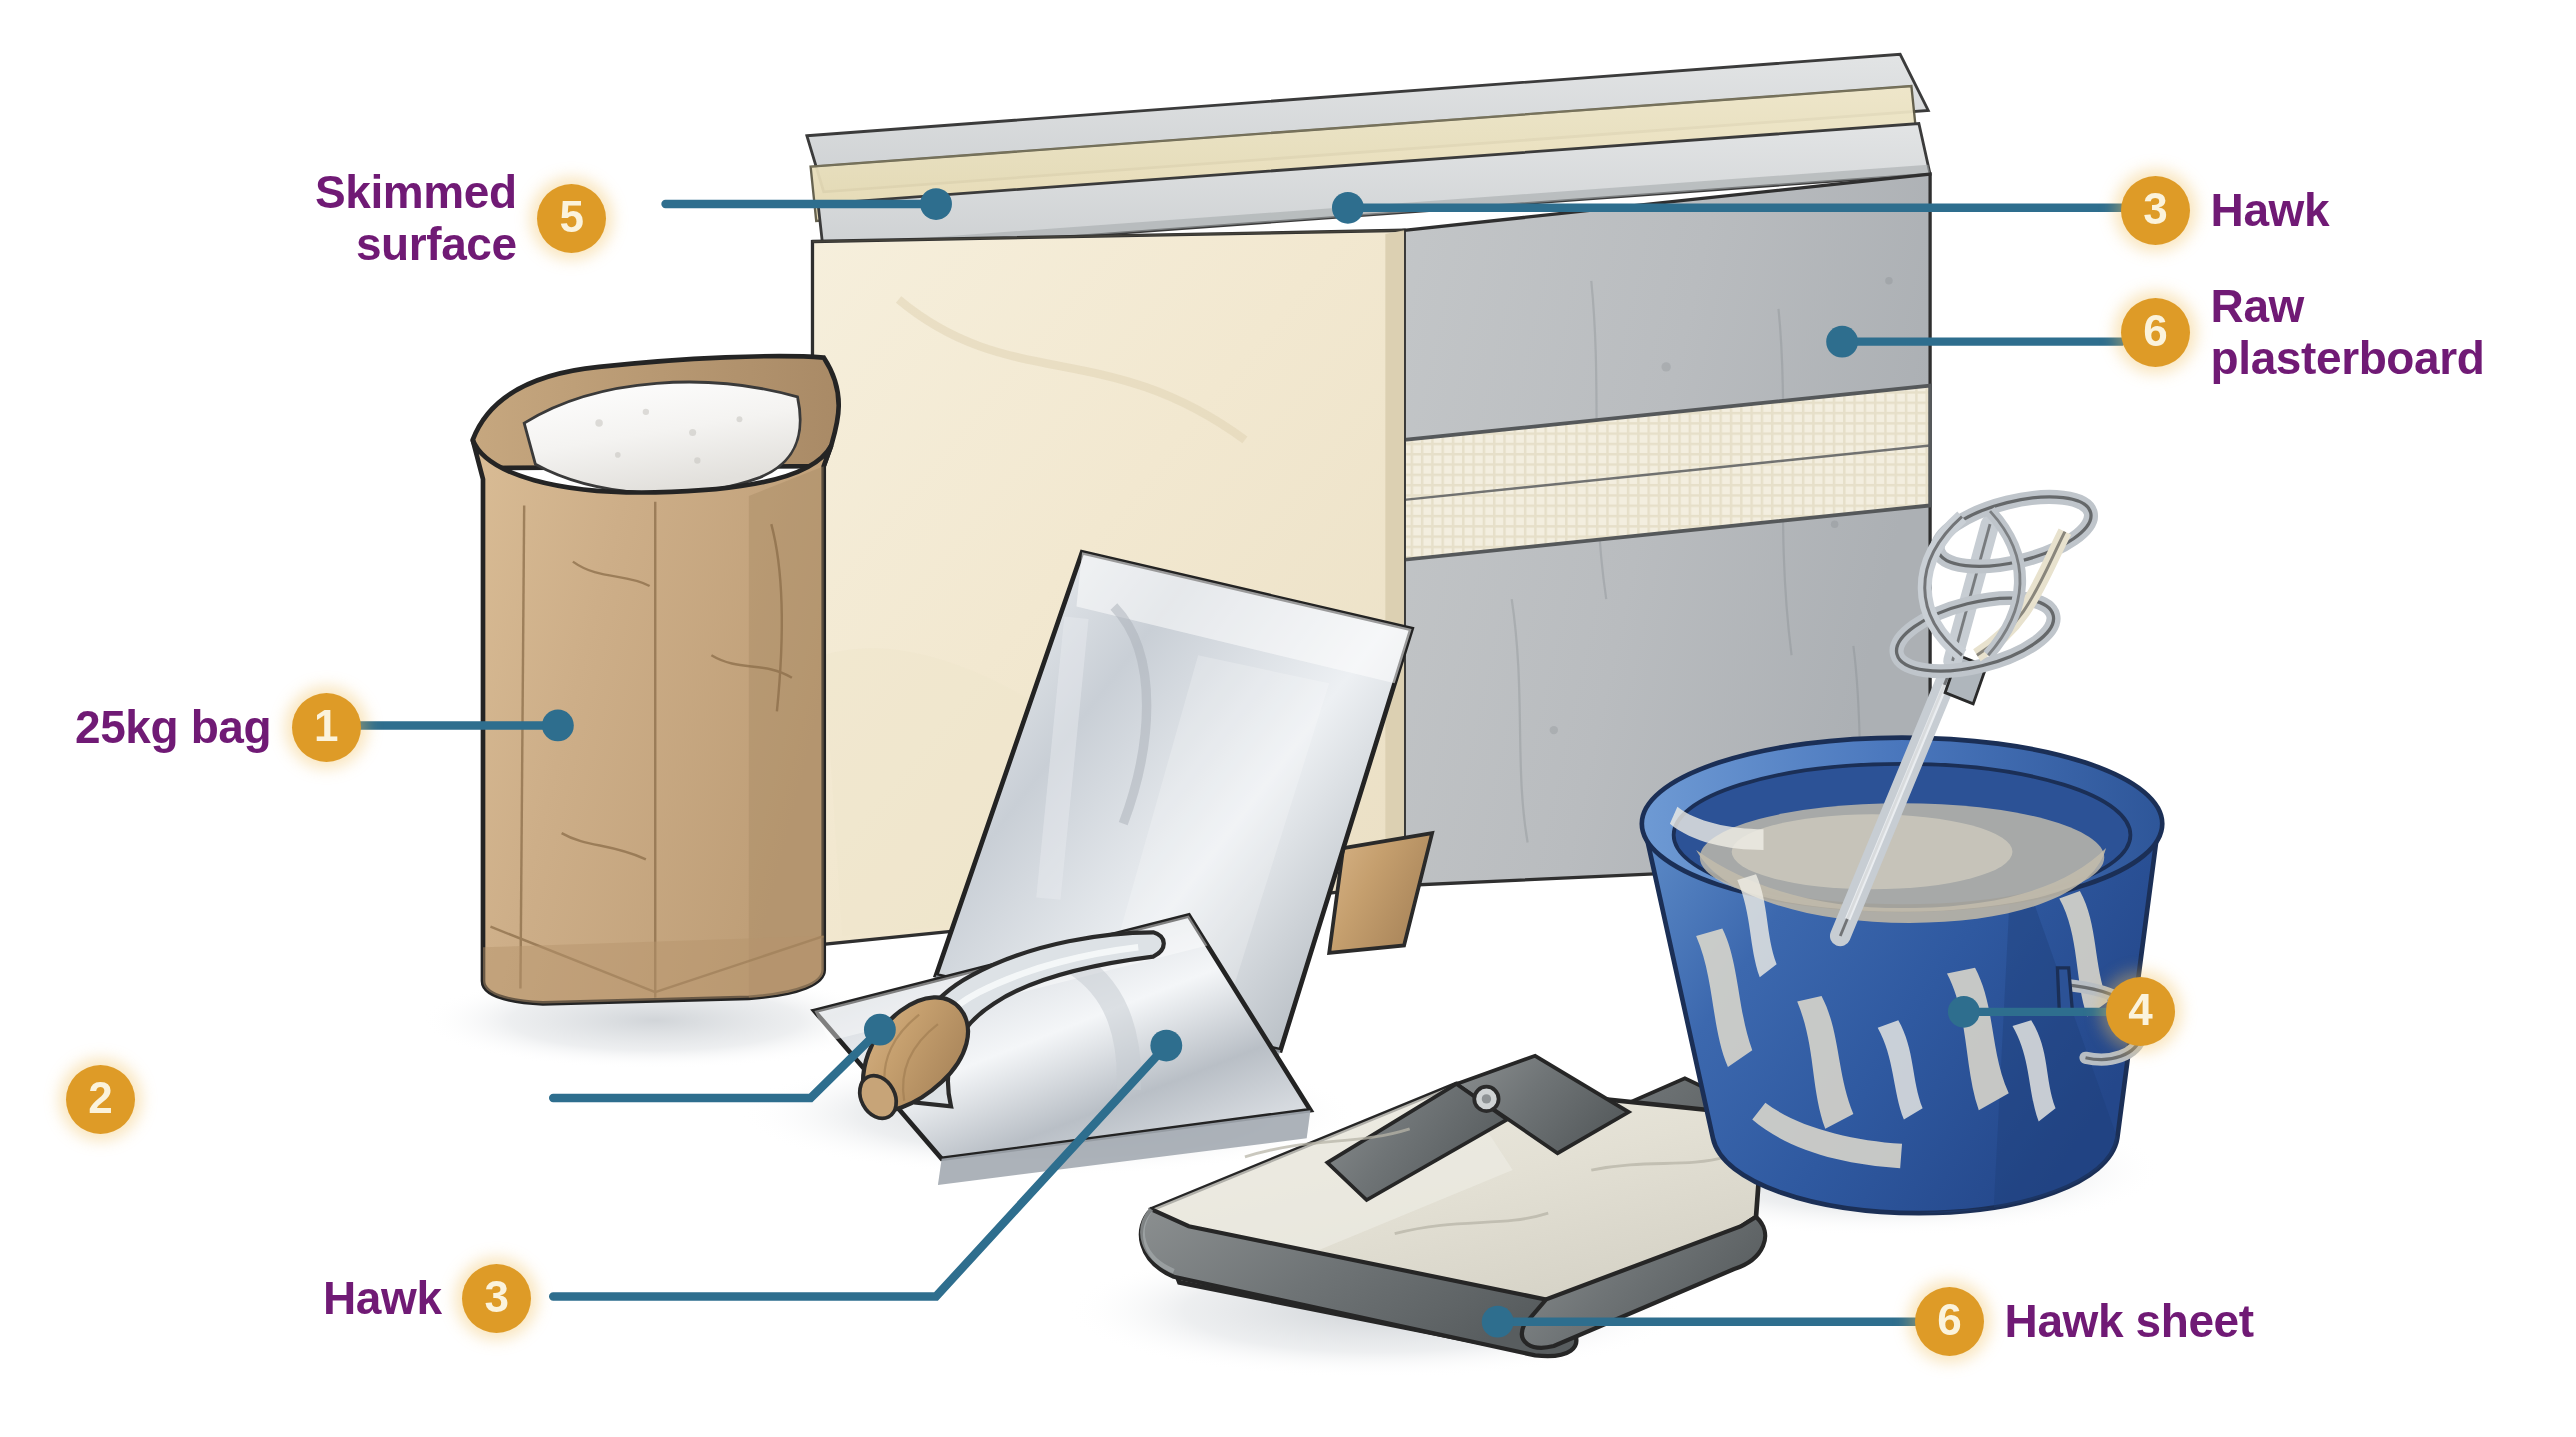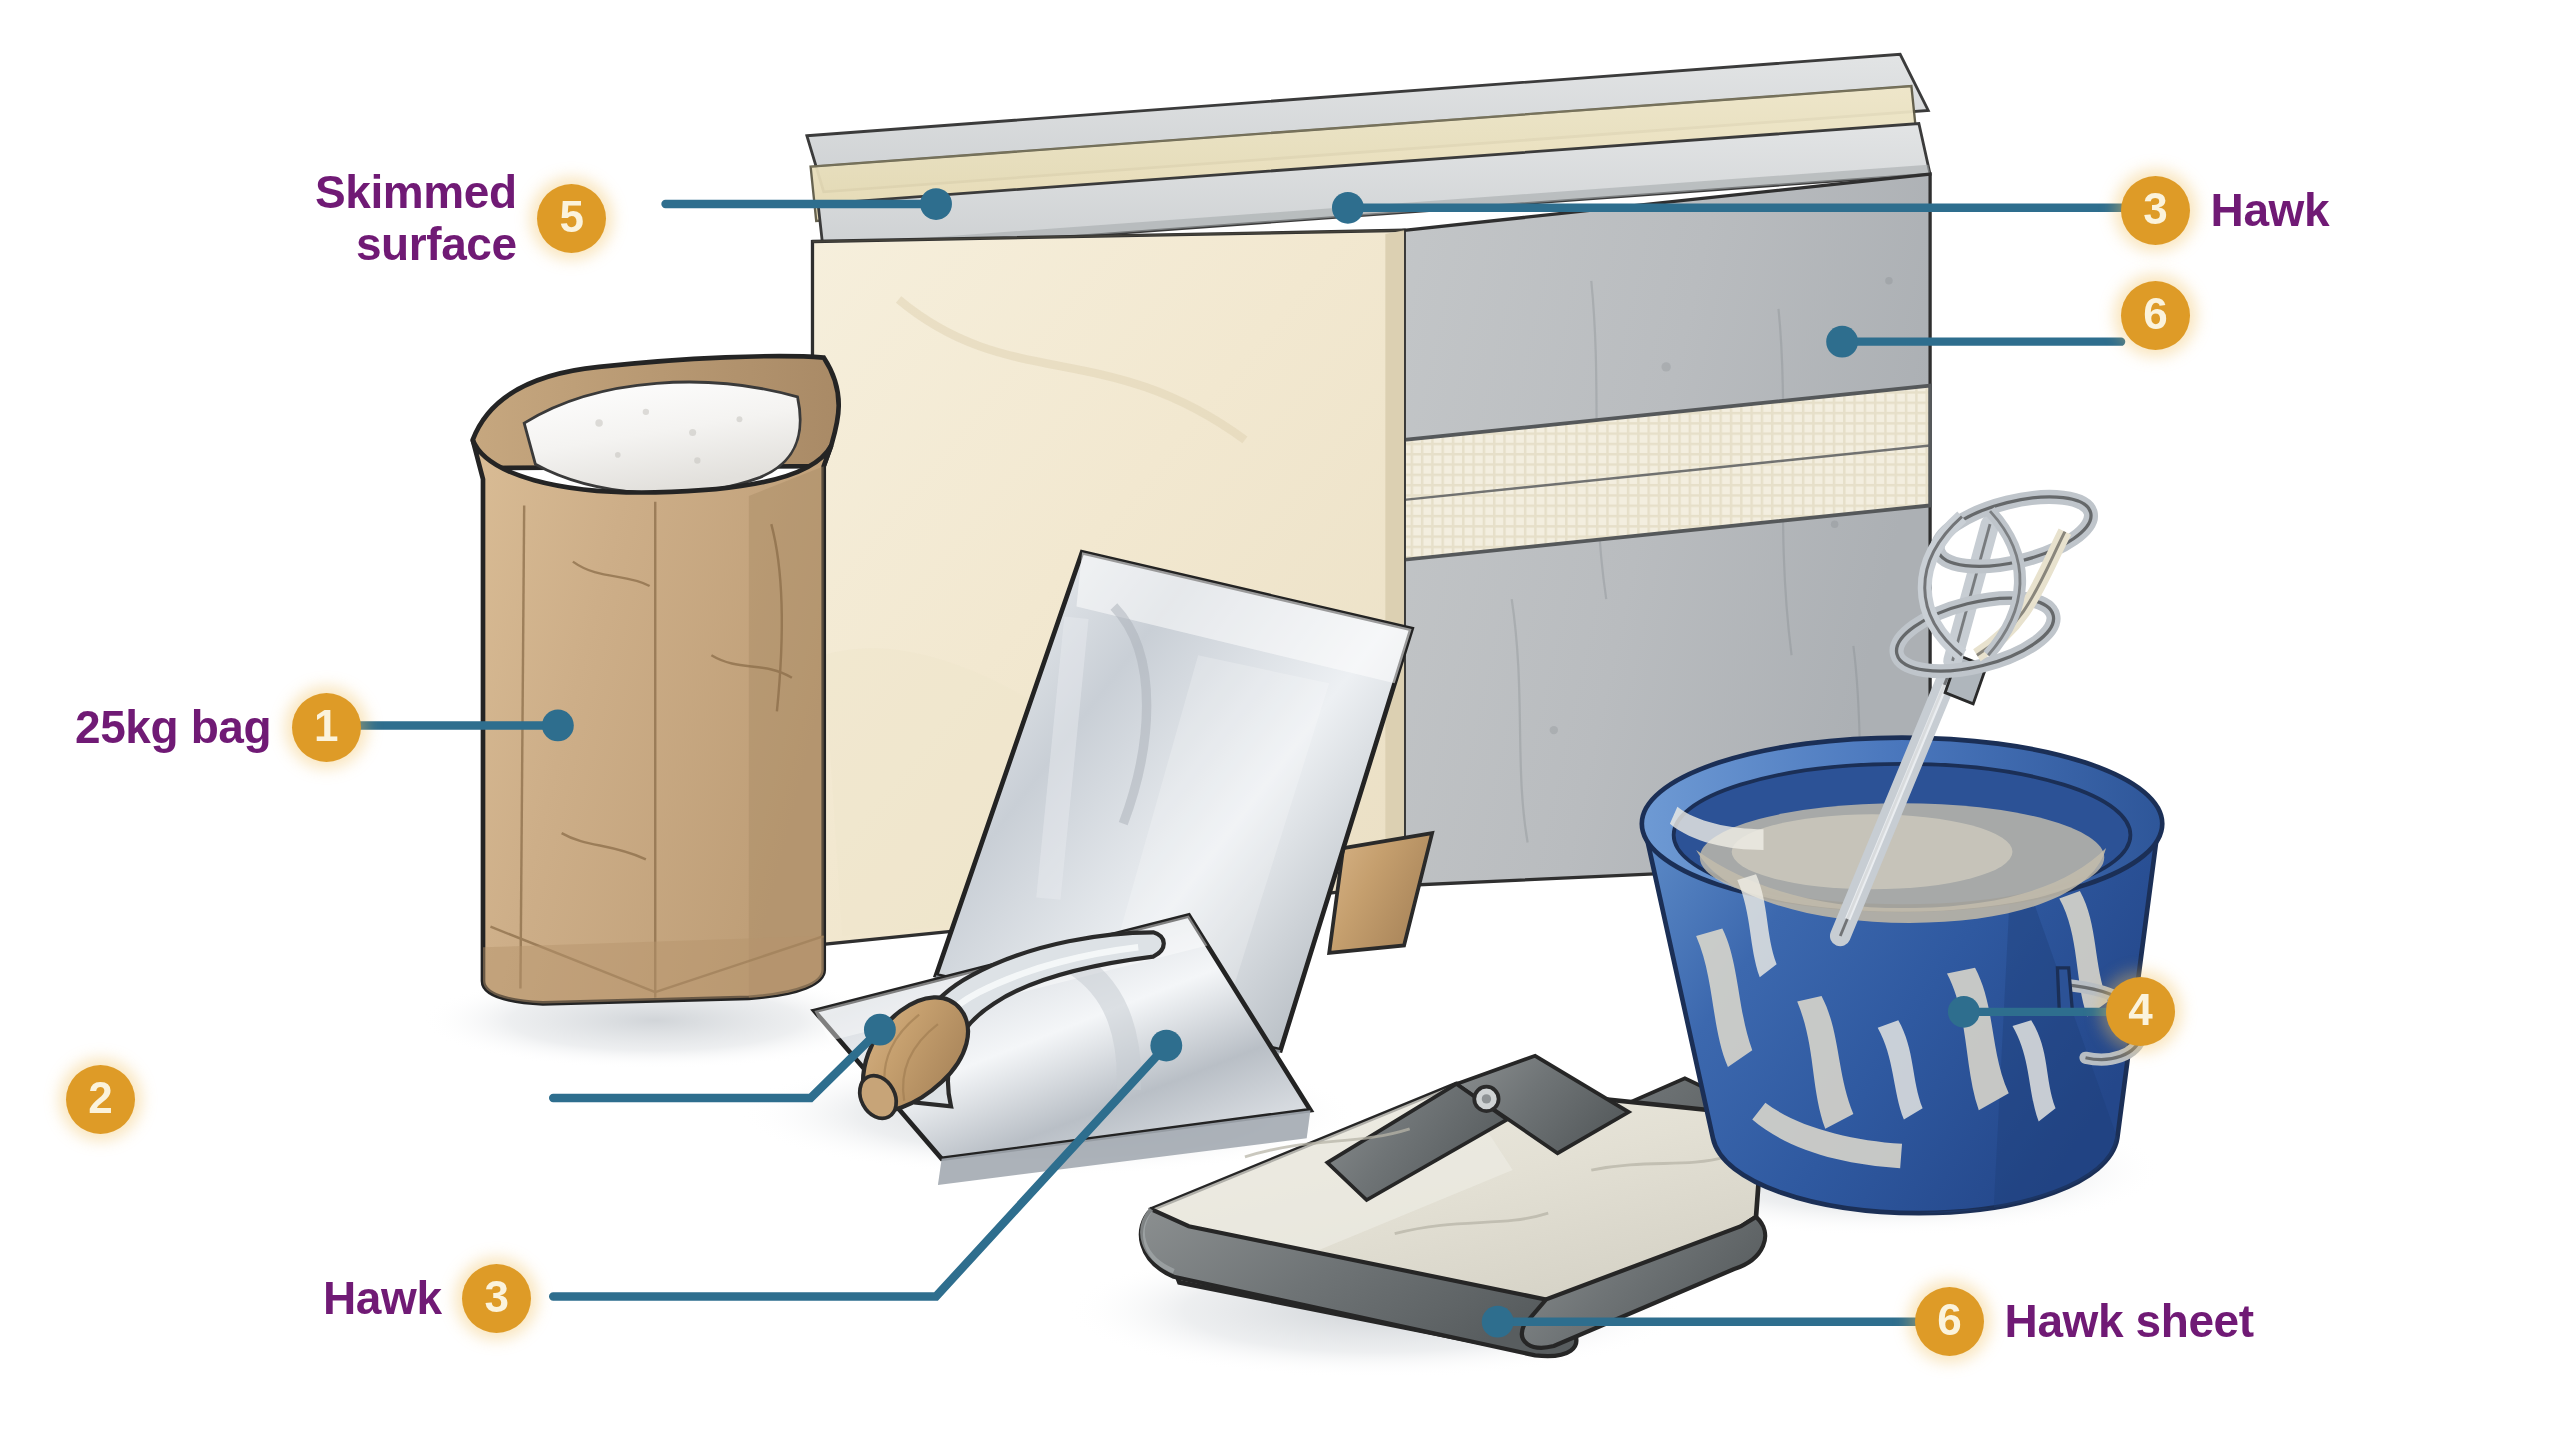--- a/index.html
+++ b/index.html
@@ -326,20 +326,22 @@
     <div class="txt r">Hawk</div>
   </div>
 
   <div class="lbl" style="left:2121px; top:176px;">
     <div class="badge">3</div>
     <div class="txt">Hawk</div>
   </div>
 
   <div class="lbl" style="left:2121px; top:281px;">
     <div class="badge">6</div>
+    <div class="txt">Raw
+plasterboard</div>
   </div>
 
   <div class="lbl" style="left:2106px; top:977px;">
     <div class="badge">4</div>
   </div>
 
   <div class="lbl" style="left:1915px; top:1287px;">
     <div class="badge">6</div>
     <div class="txt">Hawk sheet</div>
   </div>

